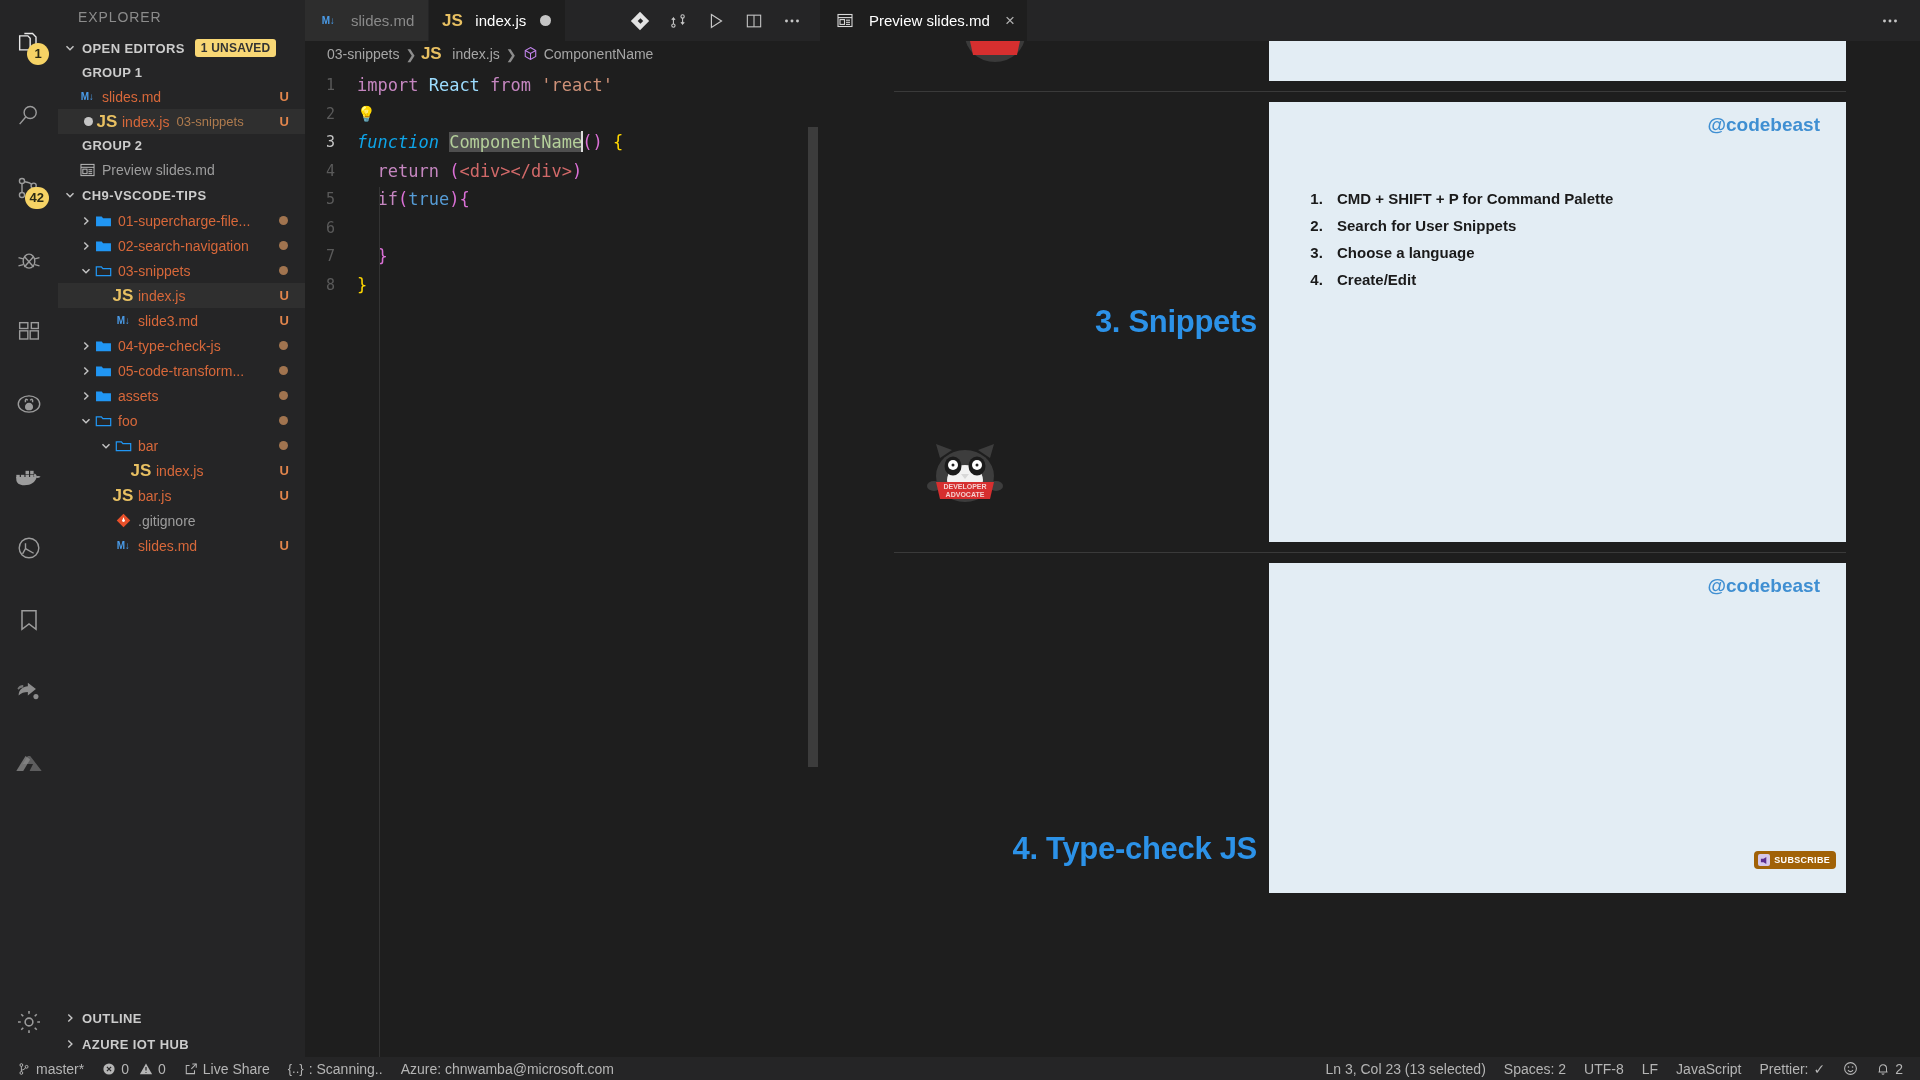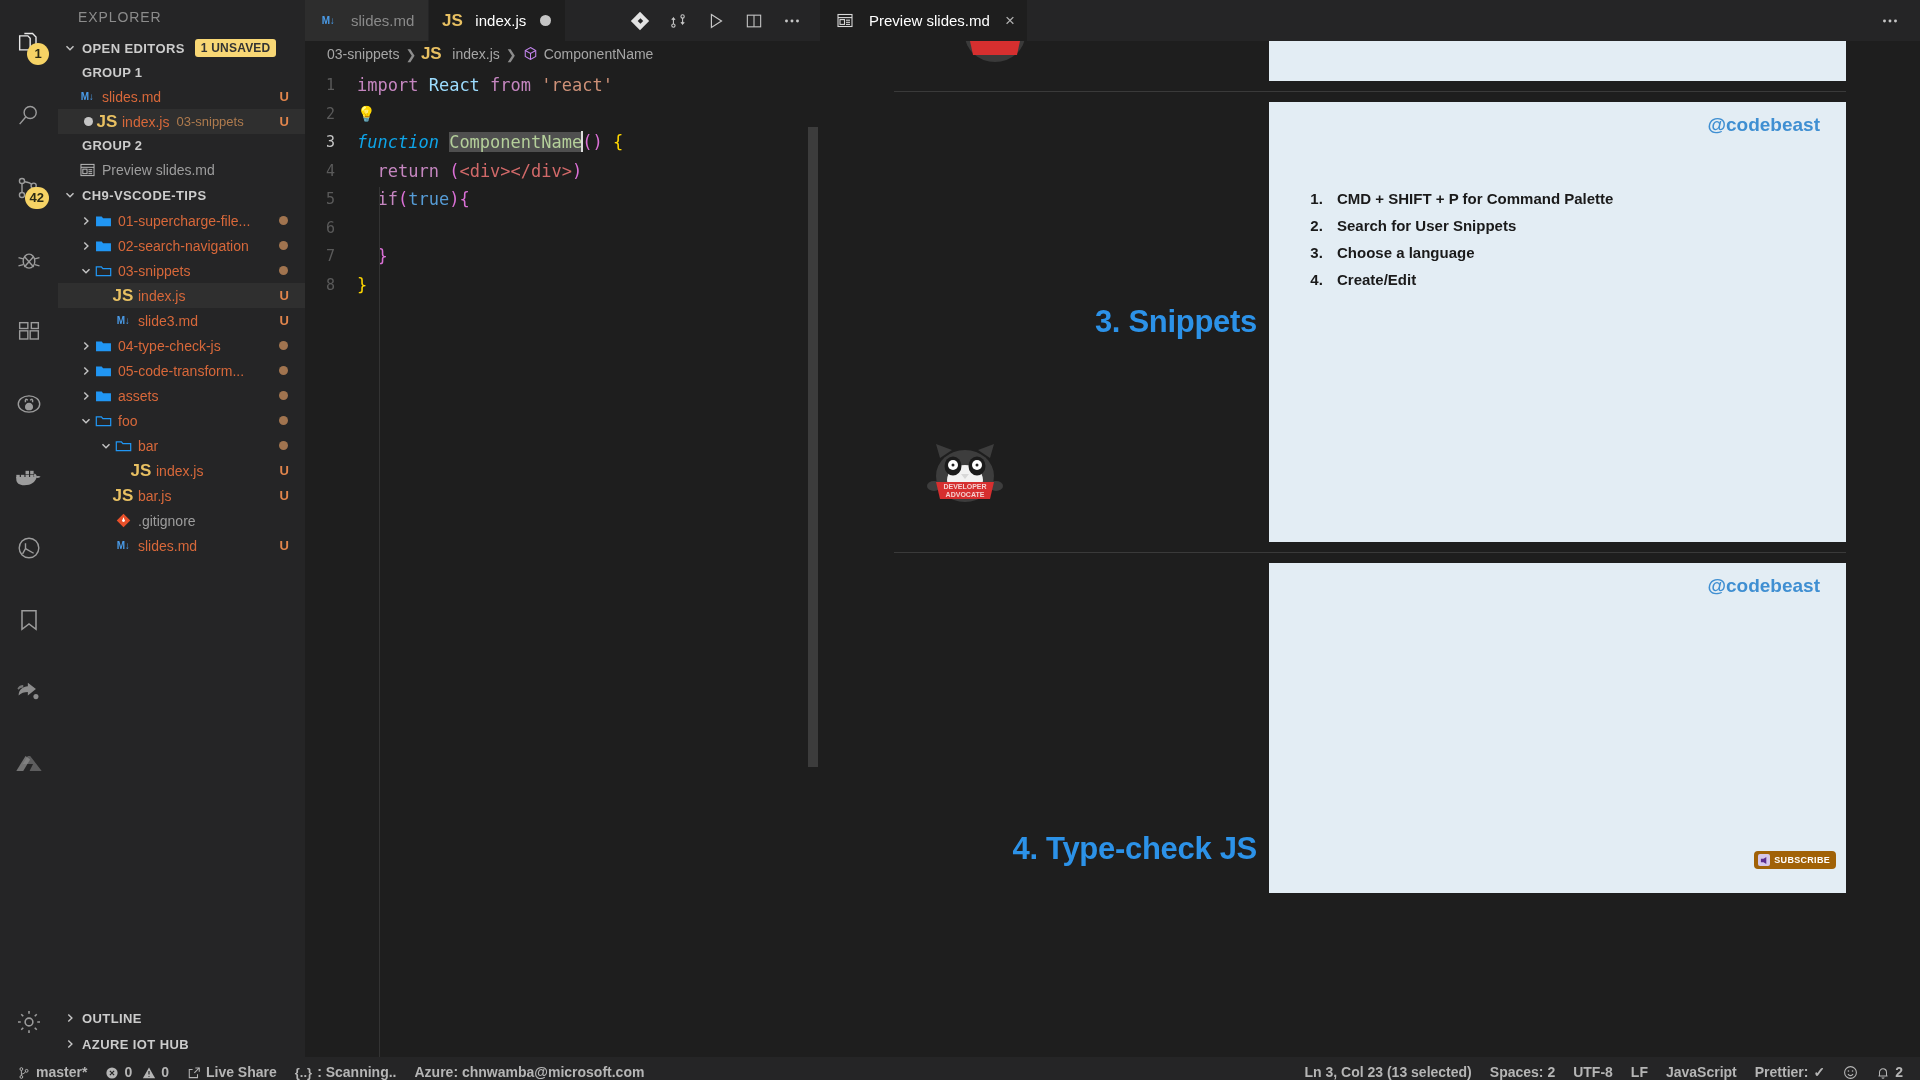--- a/index.html
+++ b/index.html
@@ -173,21 +173,21 @@
     background: #a16207; color: #fff; font-size: 9px; font-weight: 700;
     padding: 3px 6px 3px 4px; letter-spacing: .3px; border-radius: 4px;
   }
   .subscribe-badge .sicon { width: 12px; height: 12px; background:#d6c6ea; border-radius:2px; display:flex; align-items:center; justify-content:center; }
 
   
   #statusbar {
     height: 23px; flex: 0 0 23px; background: #252526; display: flex; align-items: center;
     font-size: 14px; color: #b5b5b5; padding: 0 8px;
   }
-  .sb-item { display: flex; align-items: flex-end; gap: 5px; padding: 0 9px; height: 23px; cursor: pointer; white-space: nowrap; font-weight: bold; }
+  .sb-item { display: flex; align-items: center; gap: 5px; padding: 0 9px; height: 23px; cursor: pointer; white-space: nowrap; }
   .sb-right { margin-left: auto; display: flex; align-items: center; }
   .sb-ic { display:flex; align-items:center; }
 </style>
 </head>
 <body>
 
 <div id="app">
 
   <div id="main-row">
 

